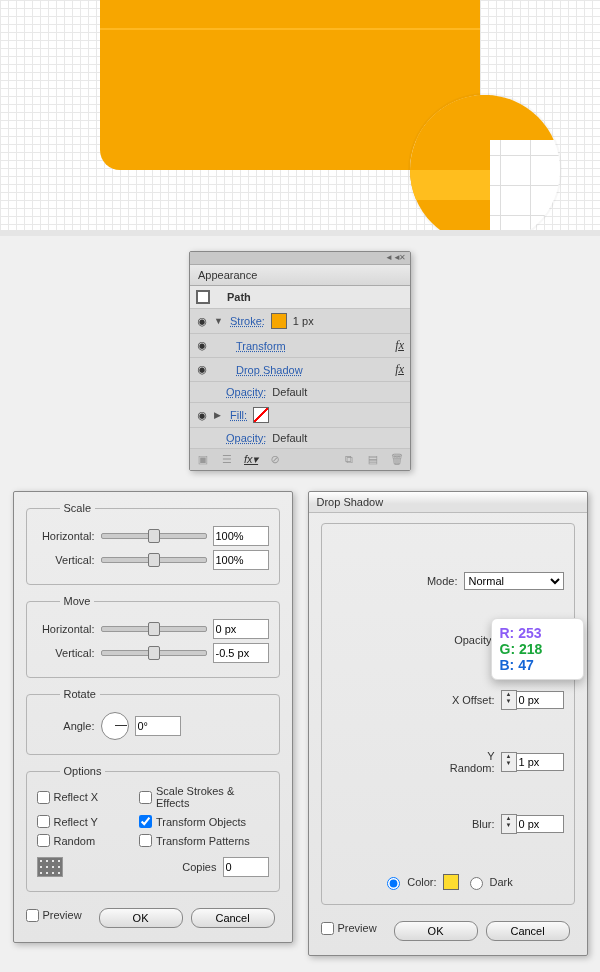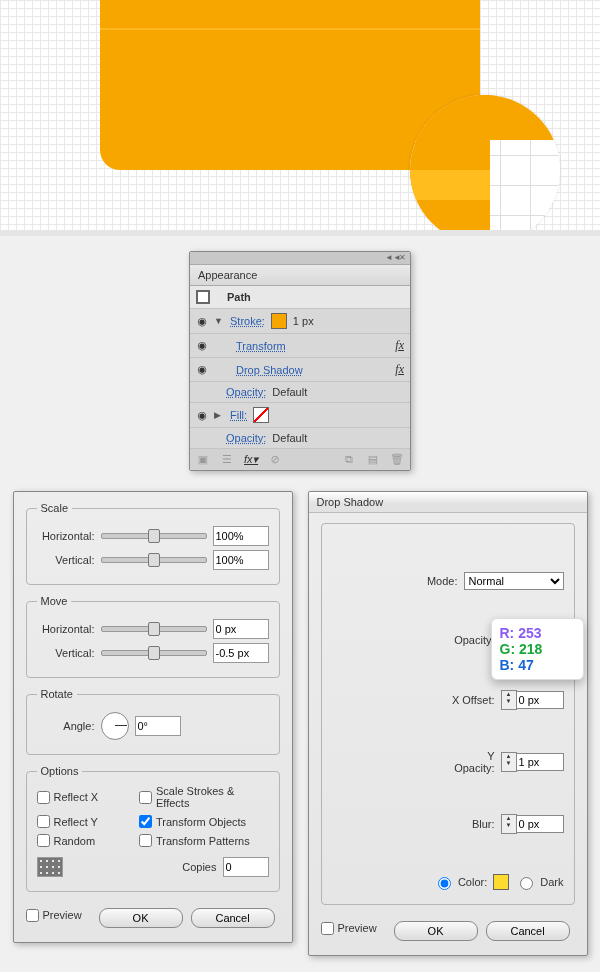--- a/index.html
+++ b/index.html
@@ -106,21 +106,21 @@
   .dtitle {
     padding:4px 8px; border-bottom:1px solid #bbb;
     background:linear-gradient(#fff,#e2e2e2 60%);
     border-radius:2px 2px 0 0;
   }
   .dbody { padding:10px 12px 14px 12px;}
   fieldset {
     border:1px solid #b5b5b5; border-radius:4px;
     margin:0 0 10px 0; padding:8px 10px 10px 10px;
   }
-  legend { padding:0 4px; color:#333;}
+  legend { padding:0 4px; color:#333;margin-left:23px;}
   .srow { display:flex; align-items:center; gap:6px; margin:4px 0;}
   .srow .lab { width:58px; text-align:right;}
   .srow.ds .lab { width:50px;}
   .slider {
     flex:1; height:4px; background:#ccc; border:1px solid #999;
     position:relative; border-radius:2px;
   }
   .slider::after{
     content:""; position:absolute; top:-5px; left:50%;
     width:10px; height:12px; background:#ddd; border:1px solid #777;
@@ -344,34 +344,34 @@
               </div>
             </div>
           <div class="srow ds">
               <span class="lab">X Offset:</span>
             <div class="spin">
                 <div class="ud">▲<br>▼</div>
                 <input value="0 px" style="">
               </div>
             </div>
           <div class="srow ds">
-              <span class="lab">Y Opacity:</span>
+              <span class="lab">Y Random:</span>
             <div class="spin">
                 <div class="ud">▲<br>▼</div>
                 <input value="1 px" style="">
               </div>
             </div>
           <div class="srow ds">
               <span class="lab">Blur:</span>
             <div class="spin">
                 <div class="ud">▲<br>▼</div>
                 <input value="0 px" style="">
               </div>
             </div>
-          <div class="srow ds" style="">
+          <div class="srow ds" style="justify-content:center; ">
             <label class="radio">
                 <input type="radio" checked="" style="">
                 <span>Color:</span>
               </label>
             <span class="sw yellow"></span>
             <label class="radio">
                 <input type="radio" style="">
                 <span>Dark</span>
               </label>
           </div>

